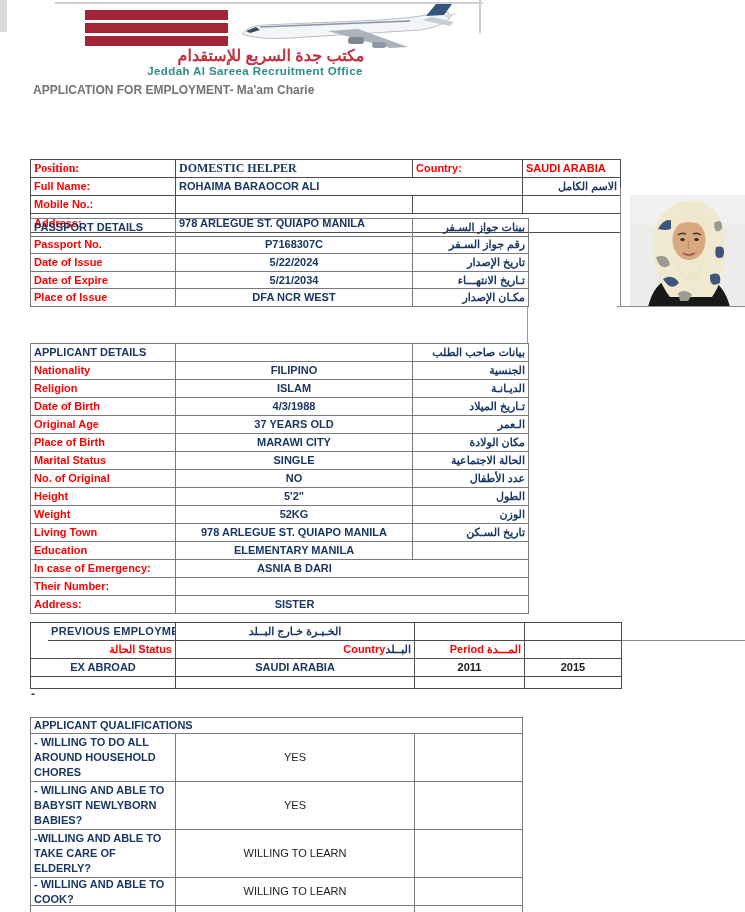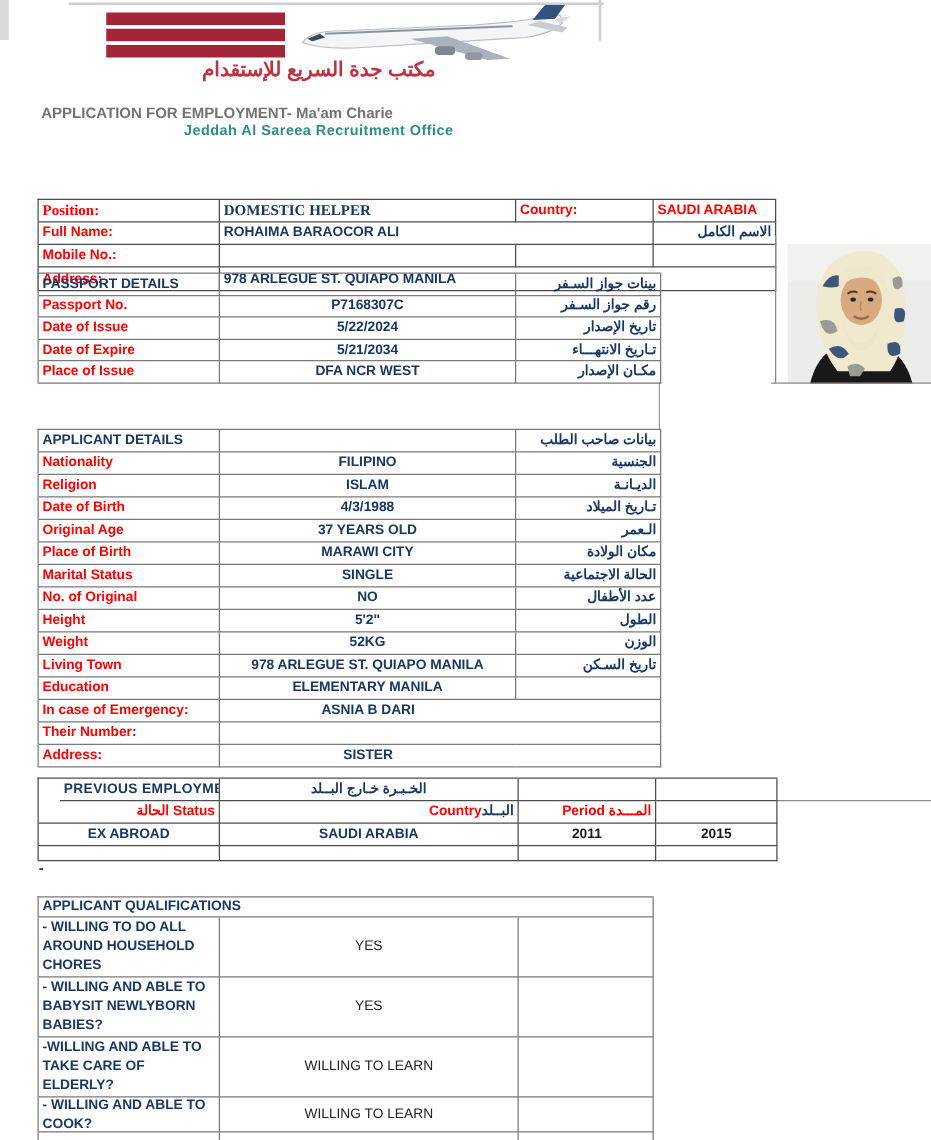--- a/index.html
+++ b/index.html
@@ -22,21 +22,21 @@
   .wrap{white-space:normal;line-height:15px;}
   .plain{font-weight:normal;color:#222222;}
   .clip{letter-spacing:.3px;margin-left:17px;}
   
   .hline,.vline{position:absolute;background:#8a8a8a;}
   #title{position:absolute;left:33px;top:83px;font-size:12px;font-weight:bold;color:#737373;}
   #dash{position:absolute;left:31px;top:687px;font-size:12px;font-weight:bold;color:#1a3764;}
   
   #logo{position:absolute;left:55px;top:2px;width:428px;height:78px;border-top:2px solid #cfcfcf;}
   .bar{position:absolute;left:30px;width:143px;height:10px;}
-  #logo-ar{position:absolute;left:0;top:42px;width:400px;text-align:center;
+  #logo-ar{position:absolute;left:16px;top:42px;width:400px;text-align:center;
            font-size:16px;font-weight:bold;}
   #logo-en{position:absolute;left:0;top:61px;width:400px;text-align:center;
            font-size:11.5px;font-weight:bold;letter-spacing:.4px;}
   #plane{position:absolute;left:175px;top:0px;width:250px;height:52px;}
   #corner-strip{position:absolute;left:0;top:0;width:7px;height:32px;background:#d9d9d9;}
   #logo-right-edge{position:absolute;left:479px;top:0;width:2px;height:33px;background:#cfcfcf;}
   
   #photo{position:absolute;left:630px;top:195px;width:115px;height:112px;}
 </style>
 </head>
@@ -56,21 +56,21 @@
       <path d="M196 12 L206 0 L222 0 L214 11 Z" fill="#33527c"></path>
       <path d="M214 11 L227 9 L218 15 Z" fill="#d7dade"></path>
       <path d="M30 23 L180 17" stroke="#8a93a0" stroke-width="1.6" fill="none"></path>
       <path d="M16 27 L26 23 L30 26 L20 29 Z" fill="#3c4a5c"></path>
       <path d="M192 16 L220 22 L224 18 L202 13 Z" fill="#c6ccd3"></path>
       <path d="M98 27 L160 44 L178 43 L128 25 Z" fill="#aab2bb"></path>
       <rect x="118" y="33" width="16" height="7" rx="3" fill="#7e8791"></rect>
       <rect x="142" y="38" width="14" height="6" rx="3" fill="#8f98a2"></rect>
     </svg>
     <div id="logo-ar" style="color:#c0313f;">مكتب جدة  السريع للإستقدام</div>
-    <div id="logo-en" style="color:#2e8e83;margin-top:34px;">Jeddah Al Sareea Recruitment Office</div>
+    <div id="logo-en" style="color:#2e8e83;">Jeddah Al Sareea Recruitment Office</div>
   </div>
 
   <div id="title">APPLICATION FOR EMPLOYMENT- Ma'am Charie</div>
 
   <div class="tbl dark" style="left:30px;top:122px;grid-template-columns:145px 237px 110px 98px;grid-template-rows:18px 18px 18px 19px;margin-top:37px;">
     <div class="cell lab serif">Position:</div>
     <div class="cell nav serif">DOMESTIC HELPER</div>
     <div class="cell lab">Country:</div>
     <div class="cell lab">SAUDI ARABIA</div>
 

